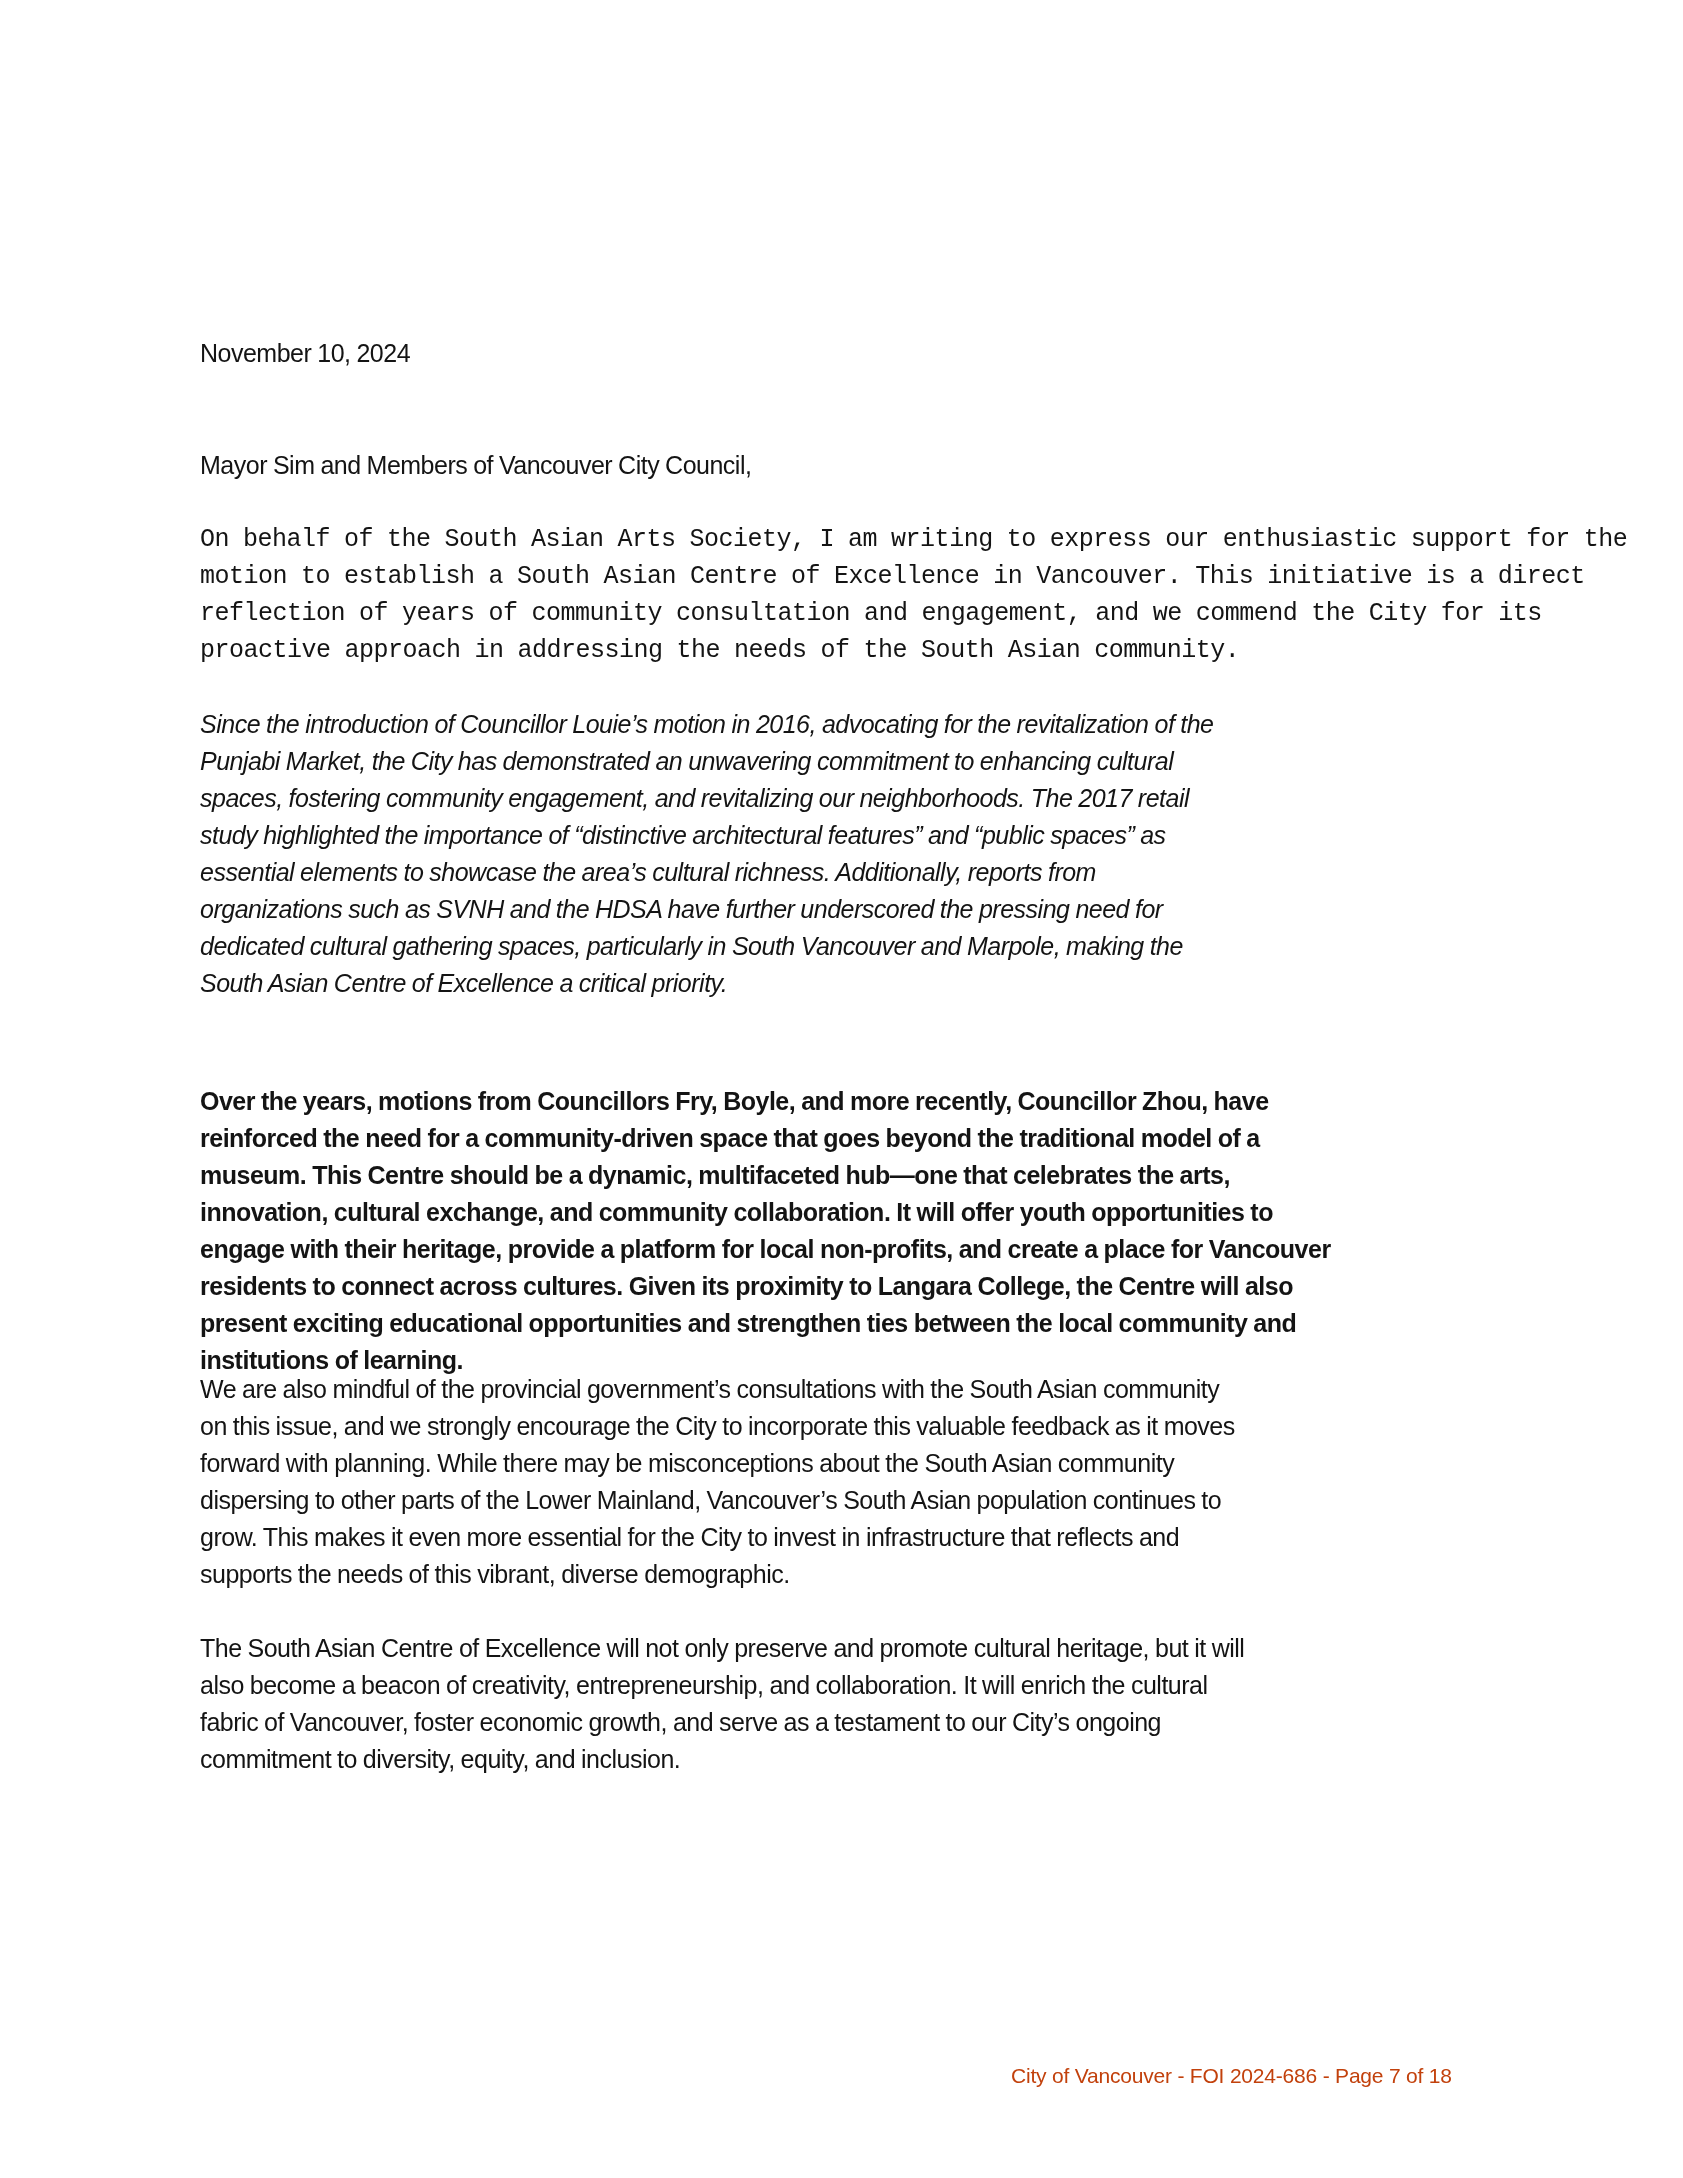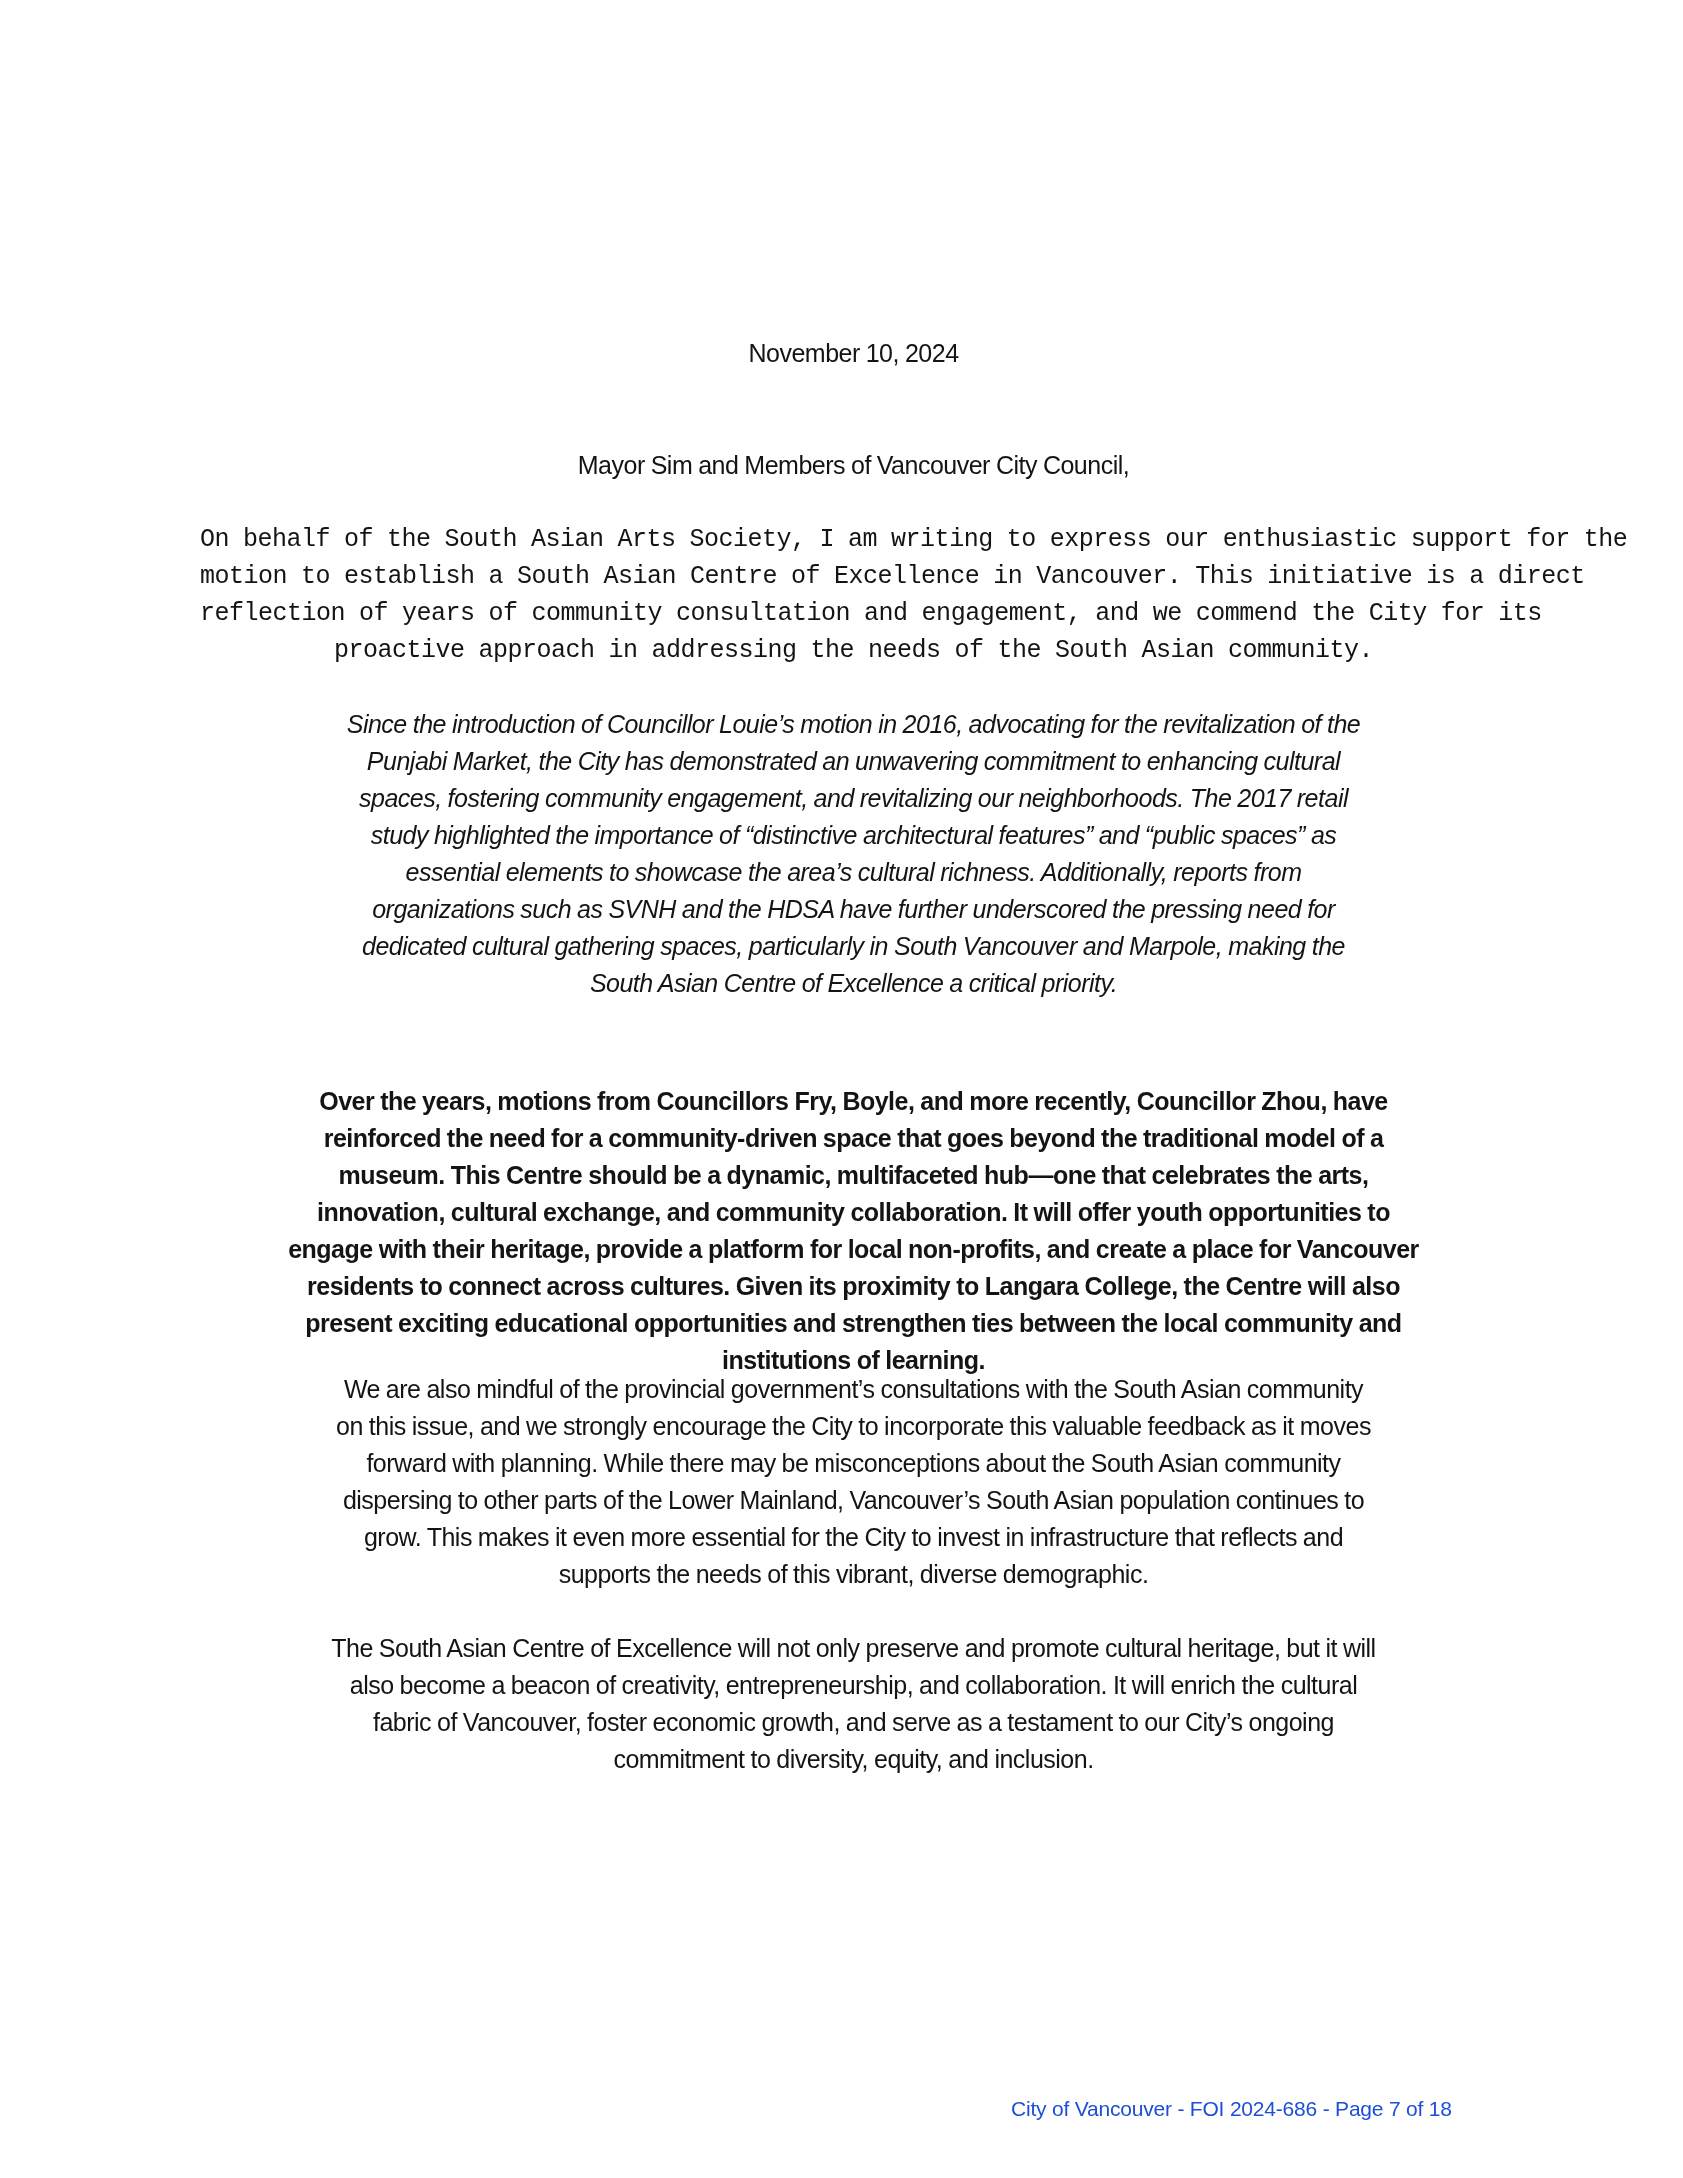--- a/index.html
+++ b/index.html
@@ -23,45 +23,43 @@
       background: #ffffff;
     }
     .text-block {
       position: absolute;
       left: 200px;
       width: 1307px;
       font-size: 25px;
       letter-spacing: -0.5px;
       word-spacing: -0.5px;
       color: #141414;
-      text-align: center;
     }
     .line {
       display: block;
       white-space: nowrap;
       height: 37px;
       line-height: 37px;
     }
     .date { top: 335px; }
     .salutation { top: 447px; }
     .p1 { top: 521px; font-family: Liberation Mono, monospace; }
     .p2 { top: 706px; font-style: italic; }
     .p3 { top: 1083px; font-weight: bold; }
     .p4 { top: 1371px; }
     .p5 { top: 1630px; }
     .footer {
       position: absolute;
       top: 2064px;
       left: 1011px;
       font-size: 21px;
       letter-spacing: -0.2px;
-      color: #1d4ed8;
+      color: #c2410c;
       white-space: nowrap;
       font-family: "Liberation Sans", sans-serif;
-      margin-top: 33px;
     }
   </style>
 </head>
 <body>
 
 <div class="page">
 
   <div class="text-block date">
     <span class="line">November 10, 2024</span>
   </div>

